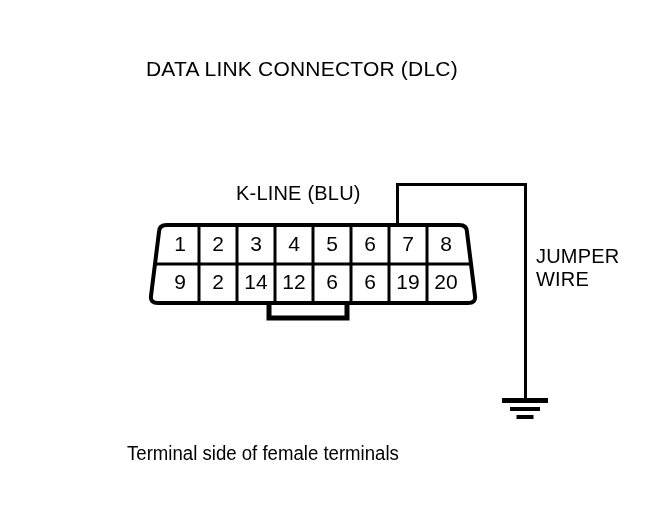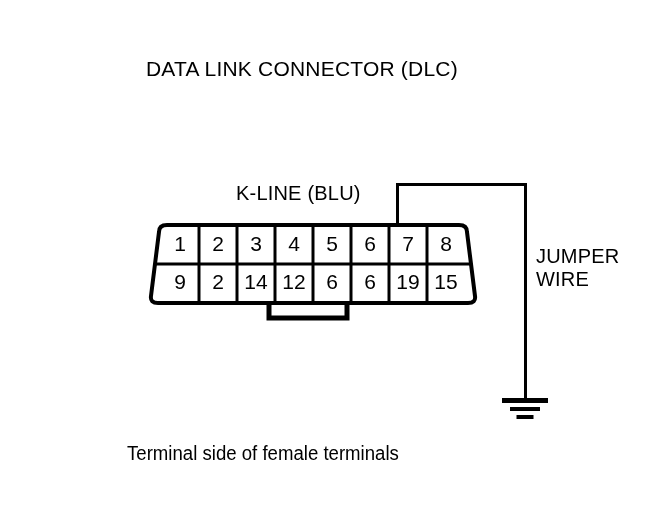--- a/index.html
+++ b/index.html
@@ -202,20 +202,20 @@
         <div class="pin">8</div>
       </div>
       <div class="pin-row bottom">
         <div class="pin">9</div>
         <div class="pin">2</div>
         <div class="pin">14</div>
         <div class="pin">12</div>
         <div class="pin">6</div>
         <div class="pin">6</div>
         <div class="pin">19</div>
-        <div class="pin">15</div>
+        <div class="pin">20</div>
       </div>
     </div>
   </div>
 
   <div class="label" id="caption">Terminal side of female terminals</div>
 
 </div>
 
 </body></html>

